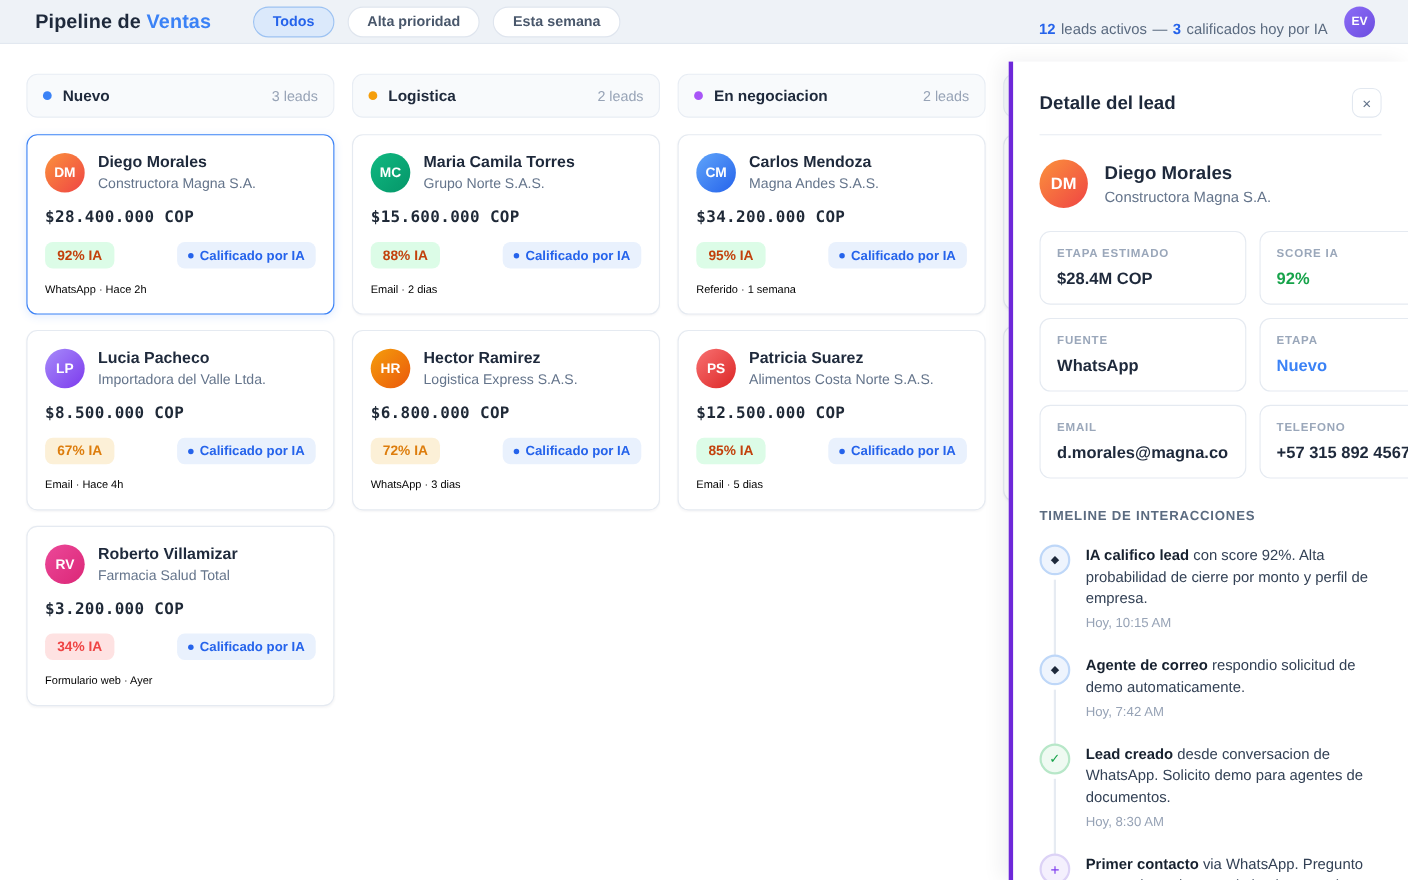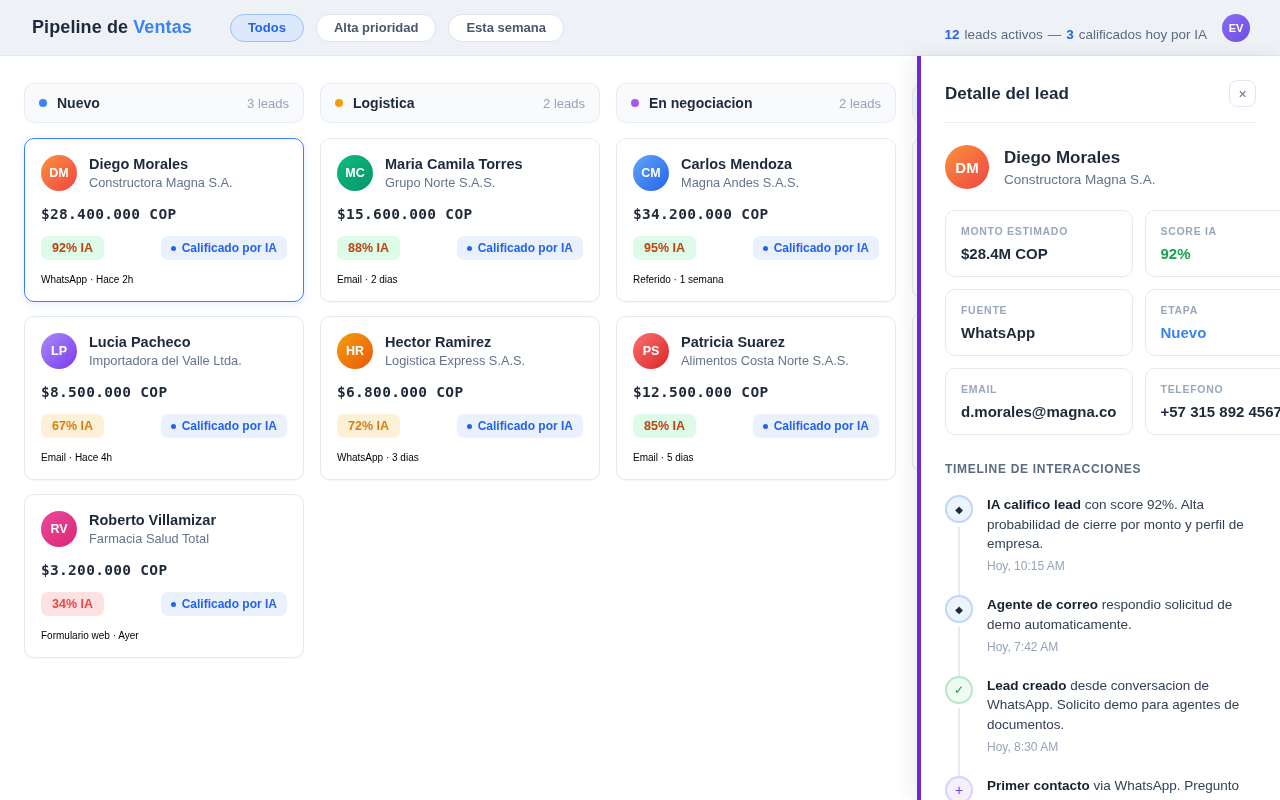--- a/index.html
+++ b/index.html
@@ -1,20 +1,20 @@
 <!DOCTYPE html>
 <html><head>
 <meta charset="utf-8">
 <style>
   * { box-sizing: border-box; margin: 0; padding: 0; }
   html, body { width: 1280px; height: 800px; overflow: hidden; }
   body { background: #ffffff; font-family: "Liberation Sans", sans-serif; position: relative; }
 
   
-  .topbar { height: 56px; background: #eef2f7; border-bottom: 1px solid #e2e8f0;
+  .topbar { height: 40px; background: #eef2f7; border-bottom: 1px solid #e2e8f0;
             display: flex; align-items: center; padding: 0 30px 0 32px; }
   .app-title { font-size: 18px; font-weight: 700; color: #1e293b; letter-spacing: 0.1px; }
   .app-title .accent { color: #3b82f6; }
   .chips { display: flex; gap: 12px; margin-left: 38px; }
   .chip { height: 28px; padding: 0 17px; border-radius: 14px; background: #fff;
           border: 1px solid #dfe5ee; color: #49576b; font-size: 13px; font-weight: 600;
           display: flex; align-items: center; cursor: pointer; }
   .chip.active { background: #dbe9fb; border-color: #9cc2f2; color: #2563eb; }
   .topbar-right { margin-left: auto; display: flex; align-items: flex-end; gap: 15px; }
   .stats { font-size: 13.5px; color: #5b6b80; display: flex; gap: 5px; align-items: center; }
@@ -288,21 +288,21 @@
   <div class="panel-divider"></div>
   <div class="lead-identity">
     <div class="avatar-lg" style="background: linear-gradient(135deg, rgb(251, 146, 60), rgb(239, 68, 68));">DM</div>
     <div>
       <div class="identity-name">Diego Morales</div>
       <div class="identity-company">Constructora Magna S.A.</div>
     </div>
   </div>
   <div class="fields">
       <div class="field">
-    <div class="field-label">MONTO ESTIMADO</div>
+    <div class="field-label">ETAPA ESTIMADO</div>
     <div class="field-value">$28.4M COP</div>
   </div>
       <div class="field">
     <div class="field-label">SCORE IA</div>
     <div class="field-value green">92%</div>
   </div>
       <div class="field">
     <div class="field-label">FUENTE</div>
     <div class="field-value">WhatsApp</div>
   </div>

